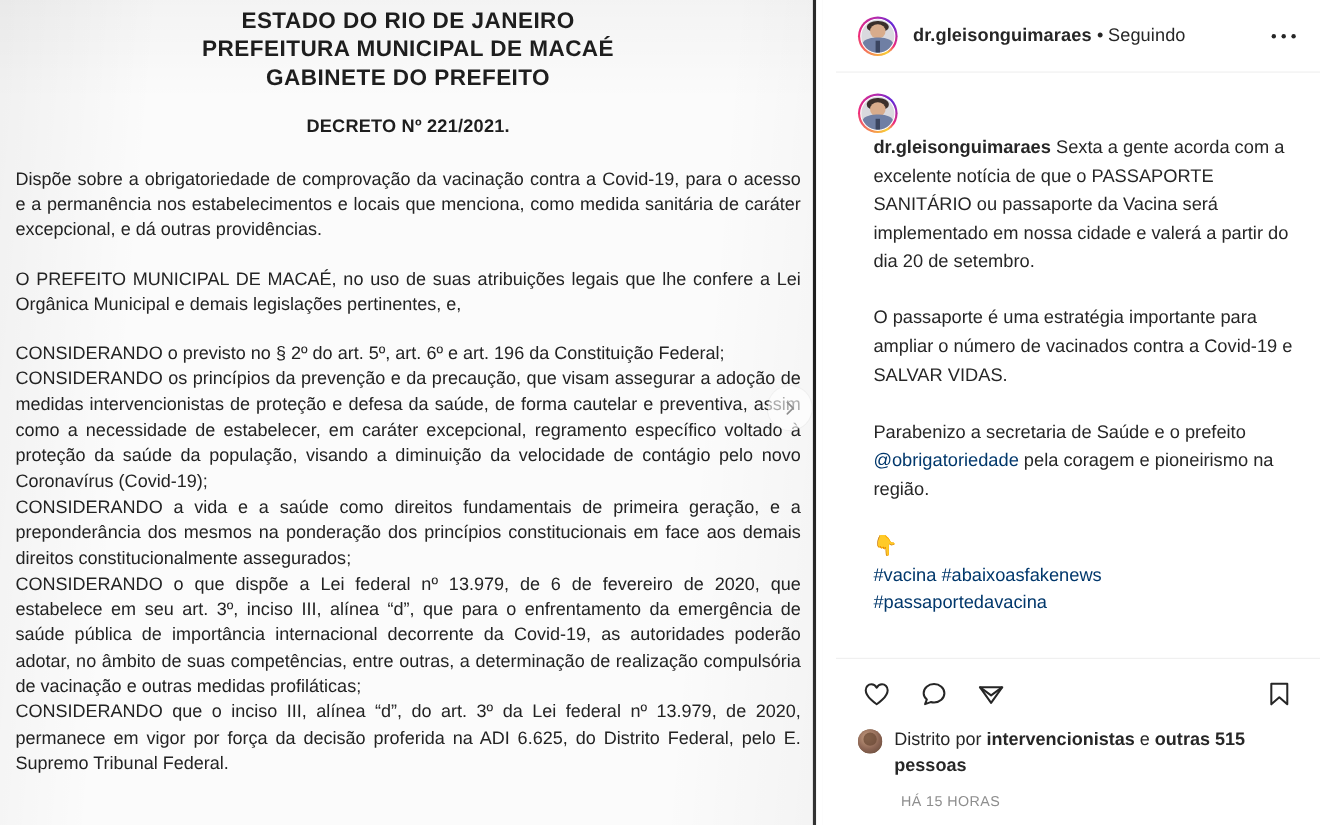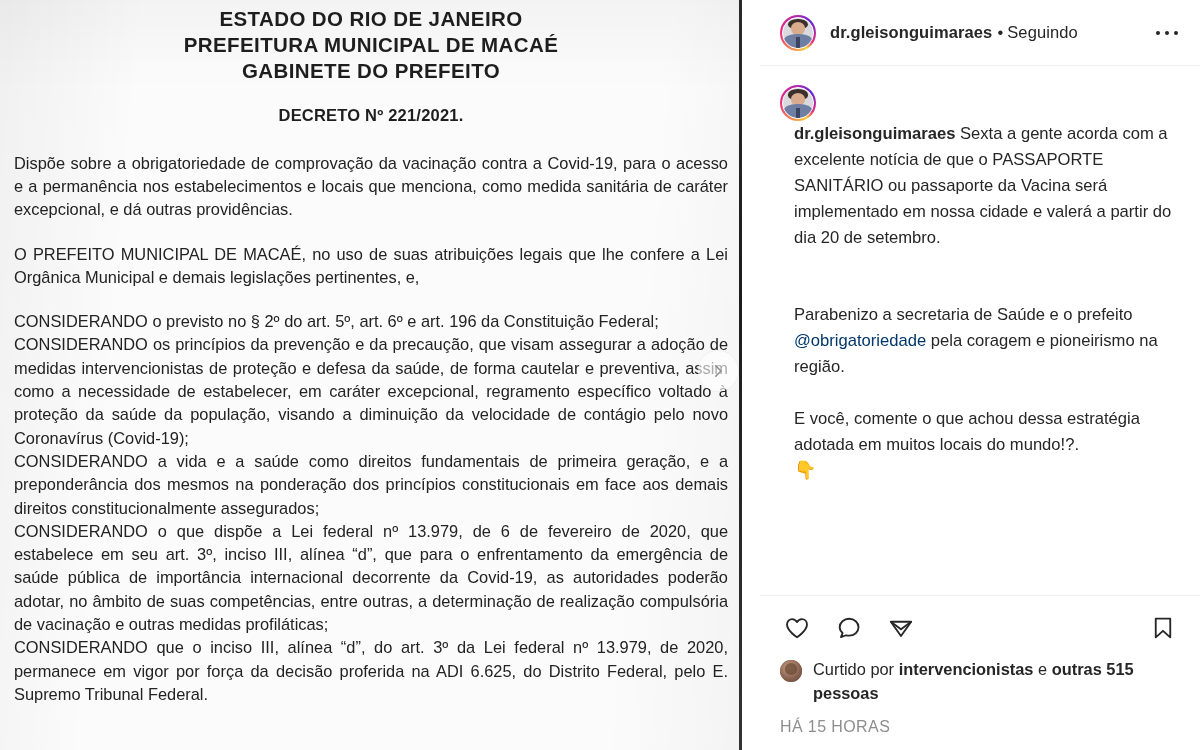--- a/index.html
+++ b/index.html
@@ -253,25 +253,26 @@
     overflow: hidden;
     background: #8a6a52;
     position: relative;
     margin-top: 2px;
   }
   .la-1 { position:absolute; inset:0; background: radial-gradient(circle at 40% 35%, #caa184 0%, #8a6352 55%, #5d4434 100%); }
   .la-2 { position:absolute; left:22%; top:14%; width:56%; height:52%; border-radius:50%; background:#6b4a35; opacity:.75; }
 
   .timestamp {
     margin-top: 13px;
-    font-size: 16px;
+    font-size: 13px;
     letter-spacing: .4px;
     color: #8e8e8e;
     text-transform: uppercase;
     padding-bottom: 14px;
+    margin-left: 39px;
   }
 </style>
 </head>
 <body>
 
 <div id="root">
 
   <div class="media-pane">
     <div class="scan">
 
@@ -345,25 +346,27 @@
               <div class="ap-body"></div>
                 <div class="ap-tie"></div>
             </div>
           </div>
         </div>
 
         <div class="caption-text">
           <span class="uname">dr.gleisonguimaraes</span>
           <span>Sexta a gente acorda com a excelente notícia de que o PASSAPORTE SANITÁRIO ou passaporte da Vacina será implementado em nossa cidade e valerá a partir do dia 20 de setembro.</span>
           <div class="cap-blank"></div>
+          <div class="cap-para">O passaporte é uma estratégia importante para ampliar o número de vacinados contra a Covid-19 e SALVAR VIDAS.</div>
           <div class="cap-blank"></div>
           <div class="cap-para"><span>Parabenizo a secretaria de Saúde e o prefeito </span><span class="mention">@obrigatoriedade</span><span> pela coragem e pioneirismo na região.</span></div>
           <div class="cap-blank"></div>
-          <div class="cap-para">E você, comente o que achou dessa estratégia adotada em muitos locais do mundo!?.</div>
           <div class="cap-para"><span class="emoji-hand">👇</span></div>
+          <div class="cap-para hashtag">#vacina #abaixoasfakenews</div>
+          <div class="cap-para hashtag">#passaportedavacina</div>
         </div>
       </div>
     </div>
 
     <div class="actions-wrap">
       <div class="actions-row">
 
         <div class="act-icon" title="Curtir">
           <svg width="26" height="26" viewBox="0 0 24 24">
             <path d="M12 20.5 C12 20.5 2.8 14.6 2.8 8.7 C2.8 5.9 4.9 3.8 7.5 3.8 C9.4 3.8 11.1 4.9 12 6.6 C12.9 4.9 14.6 3.8 16.5 3.8 C19.1 3.8 21.2 5.9 21.2 8.7 C21.2 14.6 12 20.5 12 20.5 Z" fill="none" stroke="#262626" stroke-width="1.7" stroke-linejoin="round"></path>
@@ -388,20 +391,20 @@
             <path d="M5.3 3.4 L18.7 3.4 L18.7 20.6 L12 14.6 L5.3 20.6 Z" fill="none" stroke="#262626" stroke-width="1.7" stroke-linejoin="round"></path>
           </svg>
         </div>
       </div>
 
       <div class="liked-row">
         <div class="liked-avatar">
           <div class="la-1"></div>
             <div class="la-2"></div>
         </div>
-        <div class="liked-text"><span>Curtido por </span><b>intervencionistas</b><span> e </span><b>outras 515 pessoas</b></div>
+        <div class="liked-text"><span>Distrito por </span><b>intervencionistas</b><span> e </span><b>outras 515 pessoas</b></div>
       </div>
 
       <div class="timestamp">HÁ 15 HORAS</div>
     </div>
 
   </div>
 </div>
 
 </body></html>

